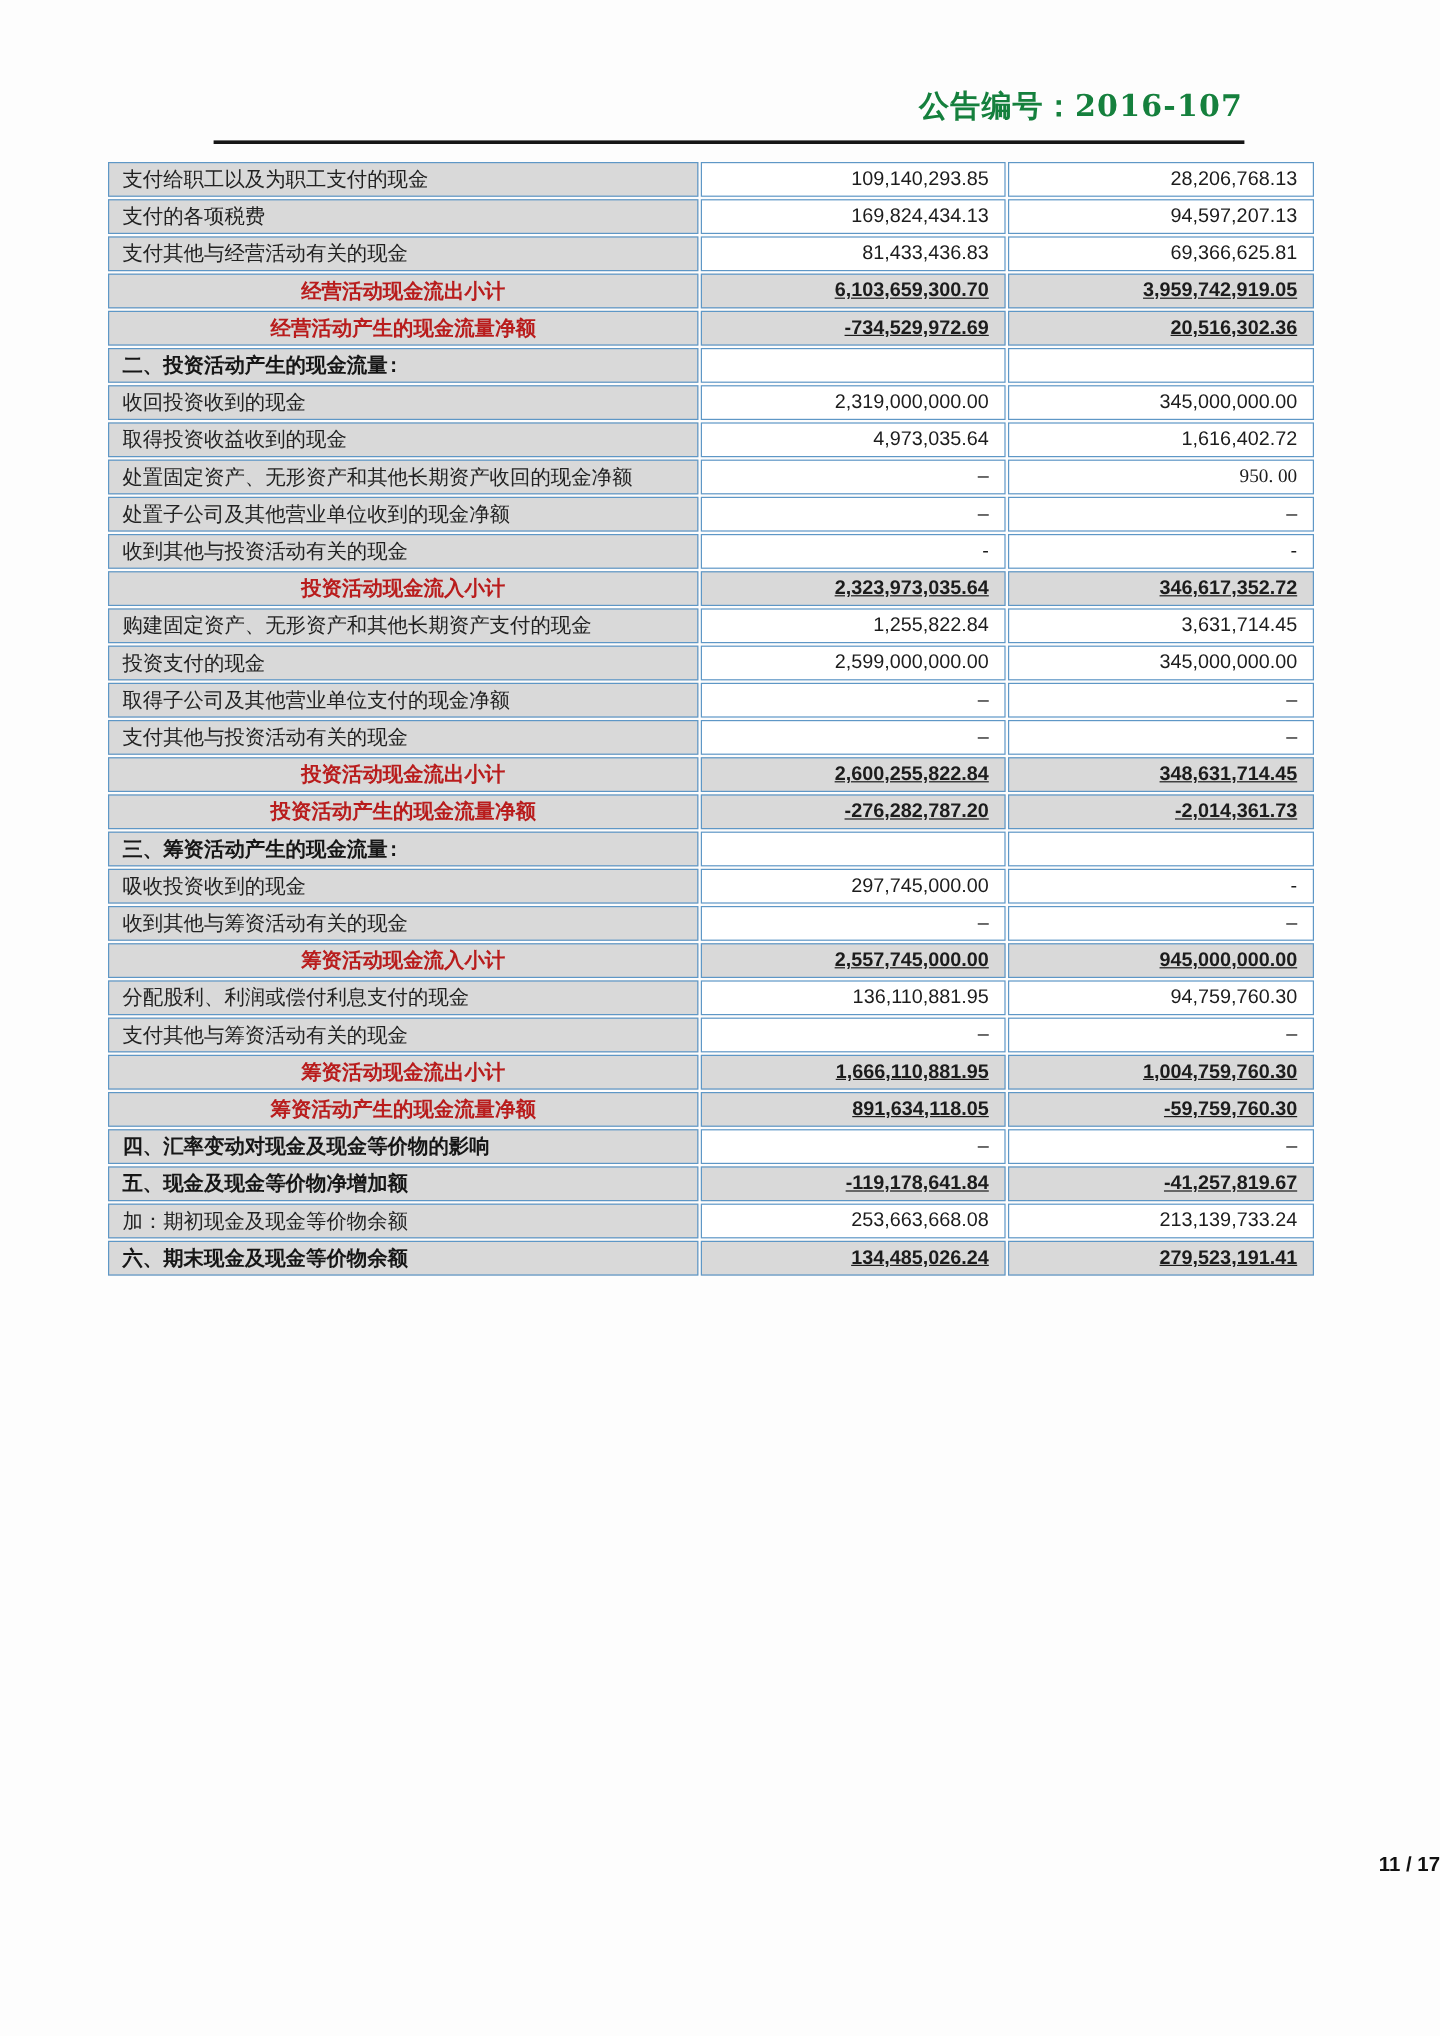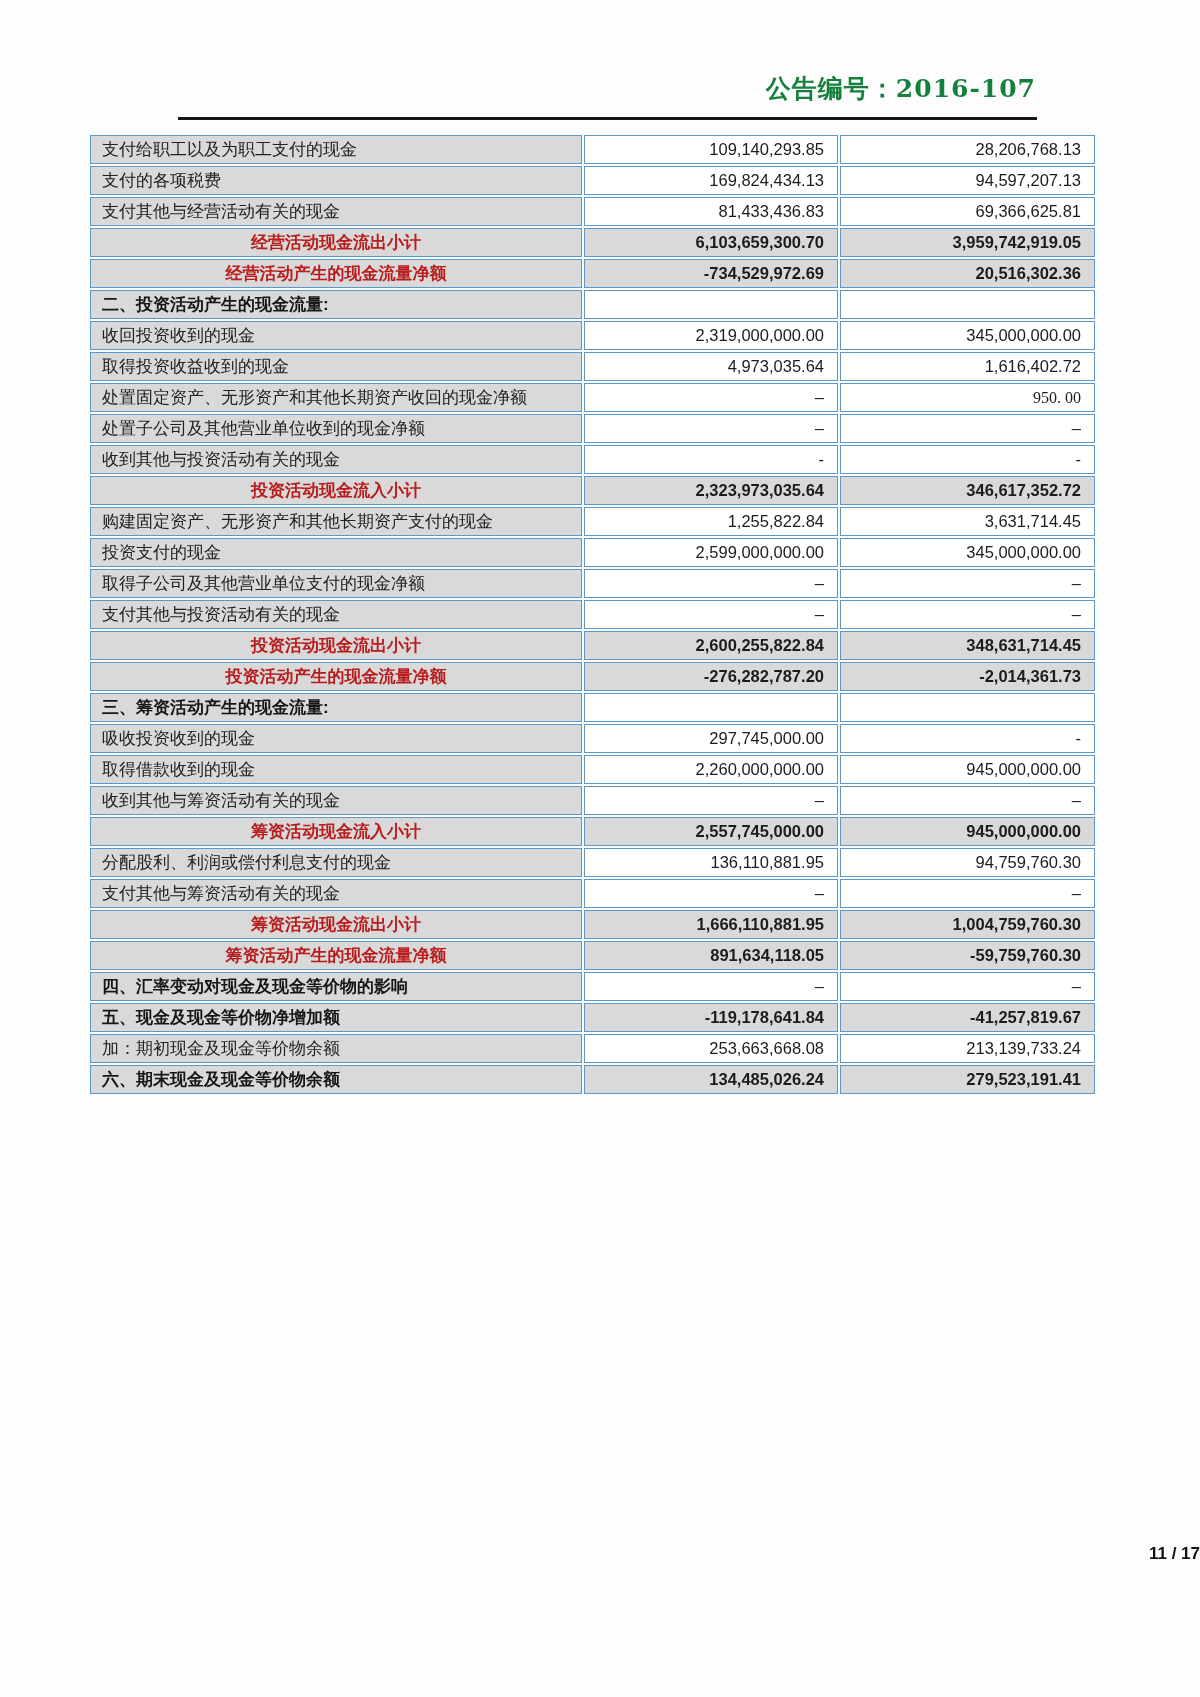--- a/index.html
+++ b/index.html
@@ -50,36 +50,36 @@
     vertical-align: middle;
     overflow: hidden;
     white-space: nowrap;
   }
   td.c-label {
     background: var(--gray);
     padding: 0 11px;
     font-size: 17px;
     color: #222;
     text-align: left;
-    font-family: Liberation Sans, sans-serif;
+    font-family: Liberation Mono, monospace;
   }
   td.c-val {
     background: #ffffff;
     text-align: right;
     padding: 0 13px;
     font-size: 16.5px;
     color: var(--ink);
     font-family: "Liberation Sans", "DejaVu Sans", sans-serif;
   }
   tr.row-subtotal td.c-label { text-align: center; font-weight: bold; color: #b91c1c; }
   tr.row-section td.c-label,
   tr.row-sectiondash td.c-label,
   tr.row-total td.c-label { font-weight: bold; color: #161616; }
   tr.row-subtotal td.c-val,
-  tr.row-total td.c-val { background: var(--gray); font-weight: bold; }
+  tr.row-total td.c-val { background: var(--gray); font-weight: bold; text-decoration: underline; }
   td.c-val.serif-num {
     font-family: "Liberation Serif", "DejaVu Serif", serif;
     font-size: 16px;
   }
   .page-footer {
     position: absolute;
     top: 1544px;
     left: 0;
     width: 100%;
     text-align: right;
@@ -197,25 +197,20 @@
         <td class="c-label">三、筹资活动产生的现金流量:</td>
         <td class="c-val"></td>
         <td class="c-val"></td>
       </tr>
       <tr class="row-item">
         <td class="c-label">吸收投资收到的现金</td>
         <td class="c-val">297,745,000.00</td>
         <td class="c-val">-</td>
       </tr>
       <tr class="row-item">
-        <td class="c-label">取得借款收到的现金</td>
-        <td class="c-val">2,260,000,000.00</td>
-        <td class="c-val">945,000,000.00</td>
-      </tr>
-      <tr class="row-item">
         <td class="c-label">收到其他与筹资活动有关的现金</td>
         <td class="c-val">–</td>
         <td class="c-val">–</td>
       </tr>
       <tr class="row-subtotal">
         <td class="c-label">筹资活动现金流入小计</td>
         <td class="c-val">2,557,745,000.00</td>
         <td class="c-val">945,000,000.00</td>
       </tr>
       <tr class="row-item">

